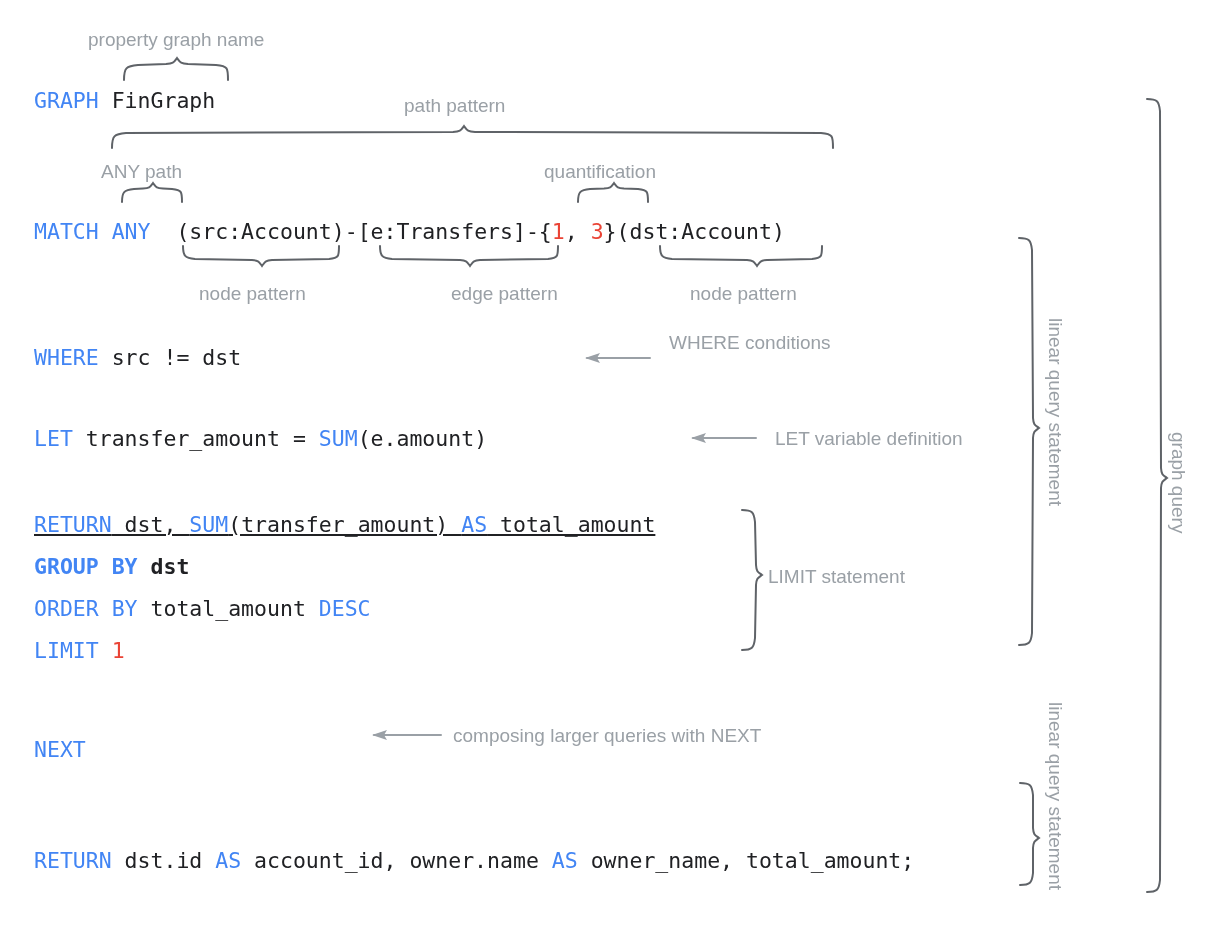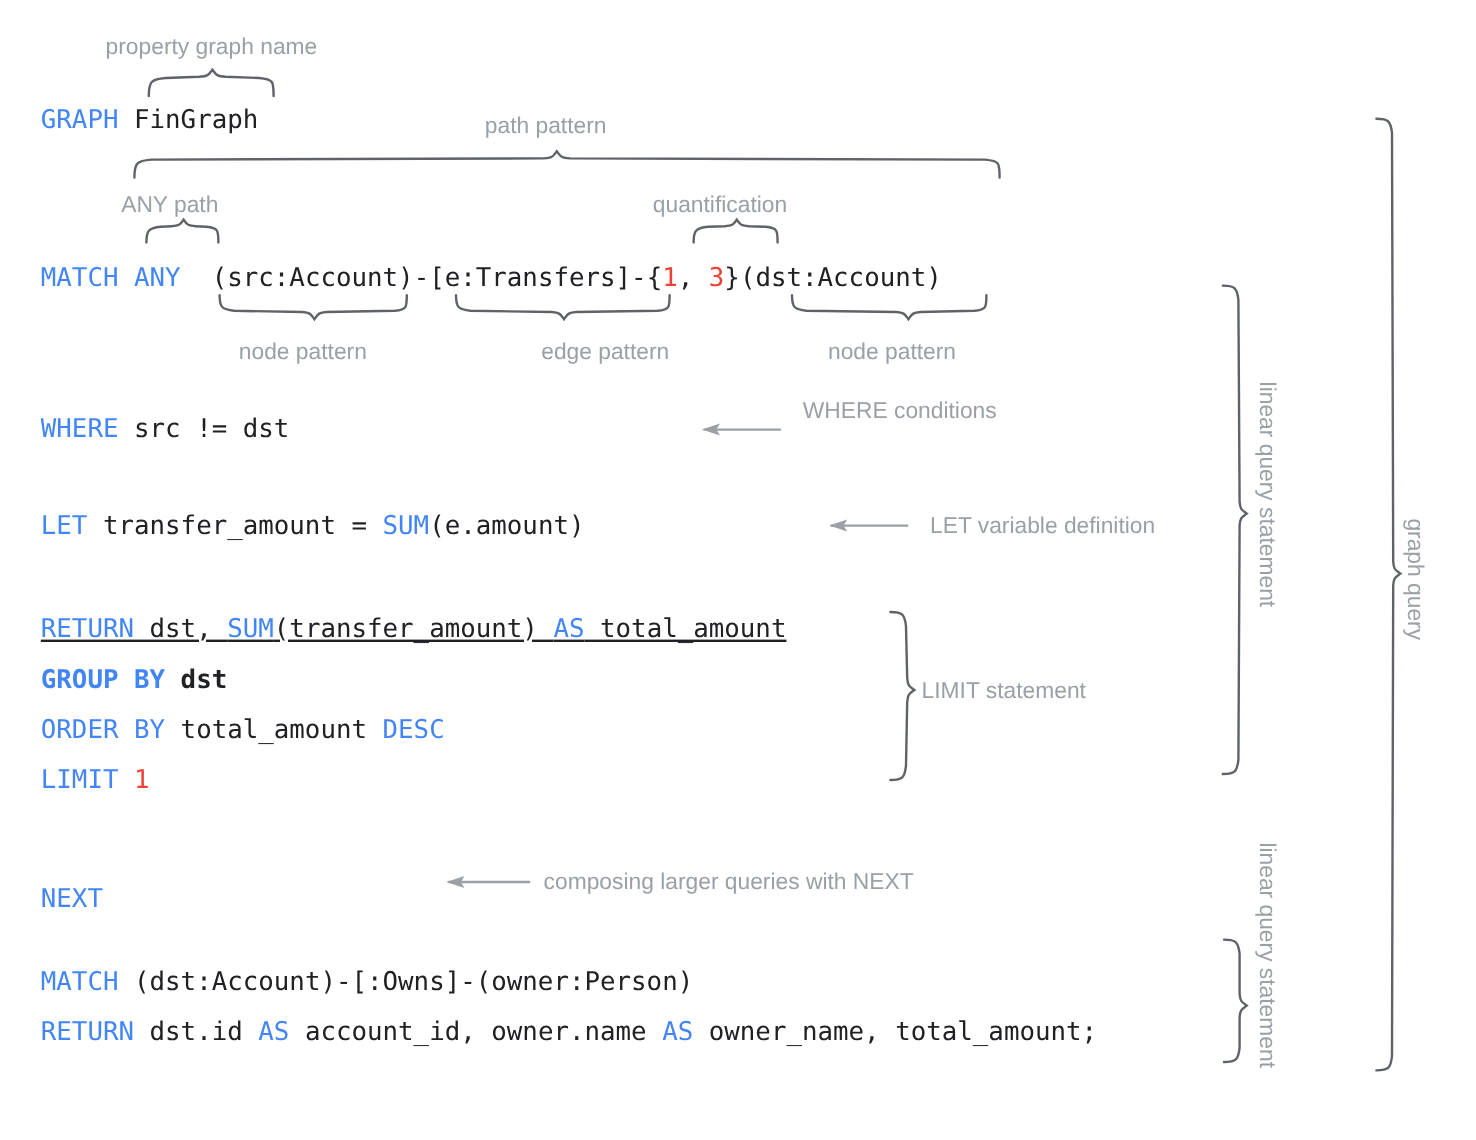--- a/index.html
+++ b/index.html
@@ -135,17 +135,16 @@
   <div class="code" style="left:34px; top:512px;text-decoration:underline;"><span class="kw">RETURN</span><span class="plain"> dst, </span><span class="kw">SUM</span><span class="plain">(transfer_amount) </span><span class="kw">AS</span><span class="plain"> total_amount</span></div>
 
   <div class="code" style="left:34px; top:554px;font-weight:bold;"><span class="kw">GROUP BY</span><span class="plain"> dst</span></div>
 
   <div class="code" style="left:34px; top:596px;"><span class="kw">ORDER BY</span><span class="plain"> total_amount </span><span class="kw">DESC</span></div>
 
   <div class="code" style="left:34px; top:638px;"><span class="kw">LIMIT</span><span class="plain"> </span><span class="num">1</span></div>
 
   <div class="code" style="left:34px; top:722px;margin-top:15px;"><span class="kw">NEXT</span></div>
 
-  <div class="code" style="left:34px; top:806px;"><span class="kw">MATCH</span><span class="plain"> (dst:Account)-[:Owns]-(owner:Person)</span></div>
 
   <div class="code" style="left:34px; top:848px;"><span class="kw">RETURN</span><span class="plain"> dst.id </span><span class="kw">AS</span><span class="plain"> account_id, owner.name </span><span class="kw">AS</span><span class="plain"> owner_name, total_amount;</span></div>
 
 </div>
 
 </body></html>

